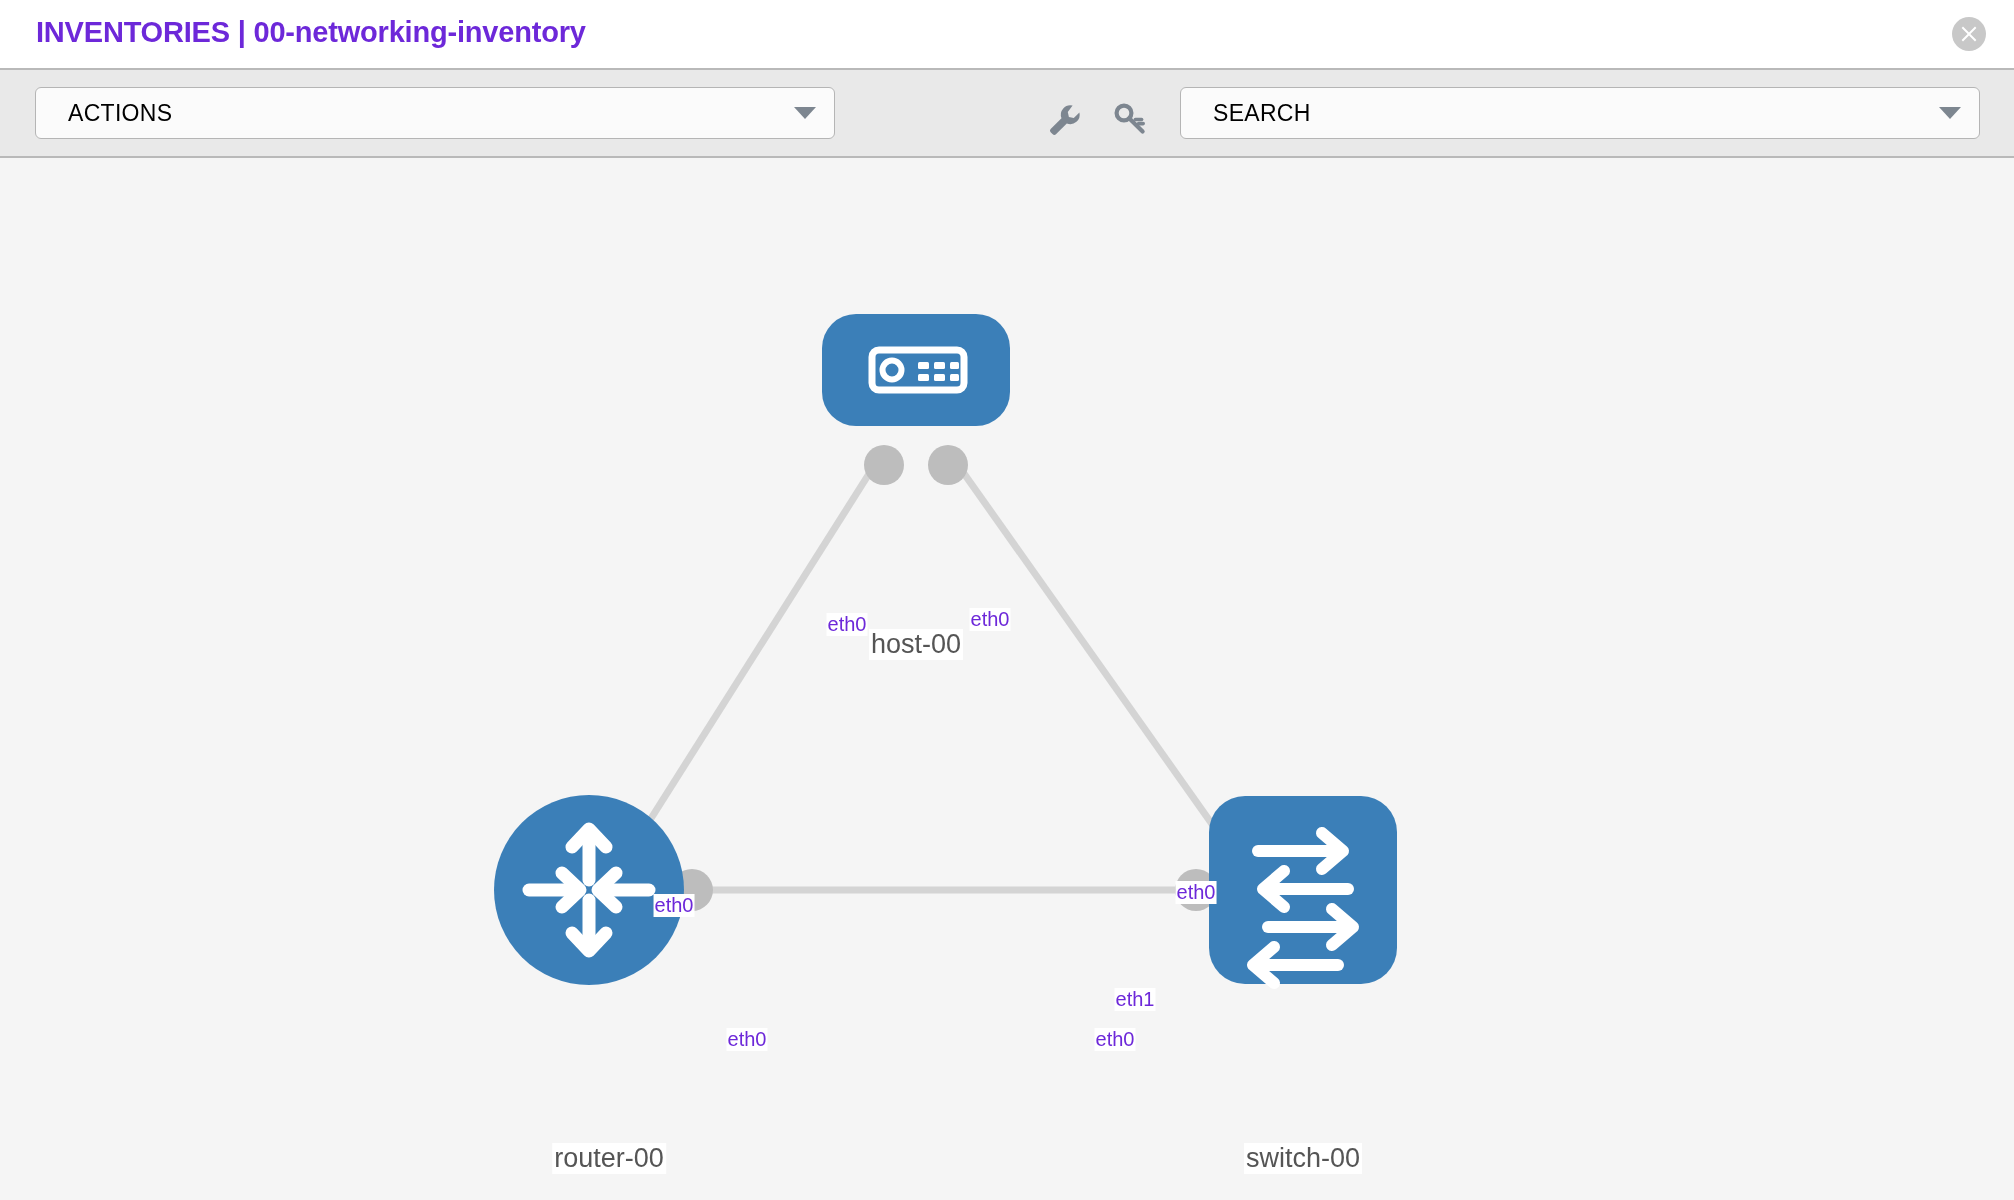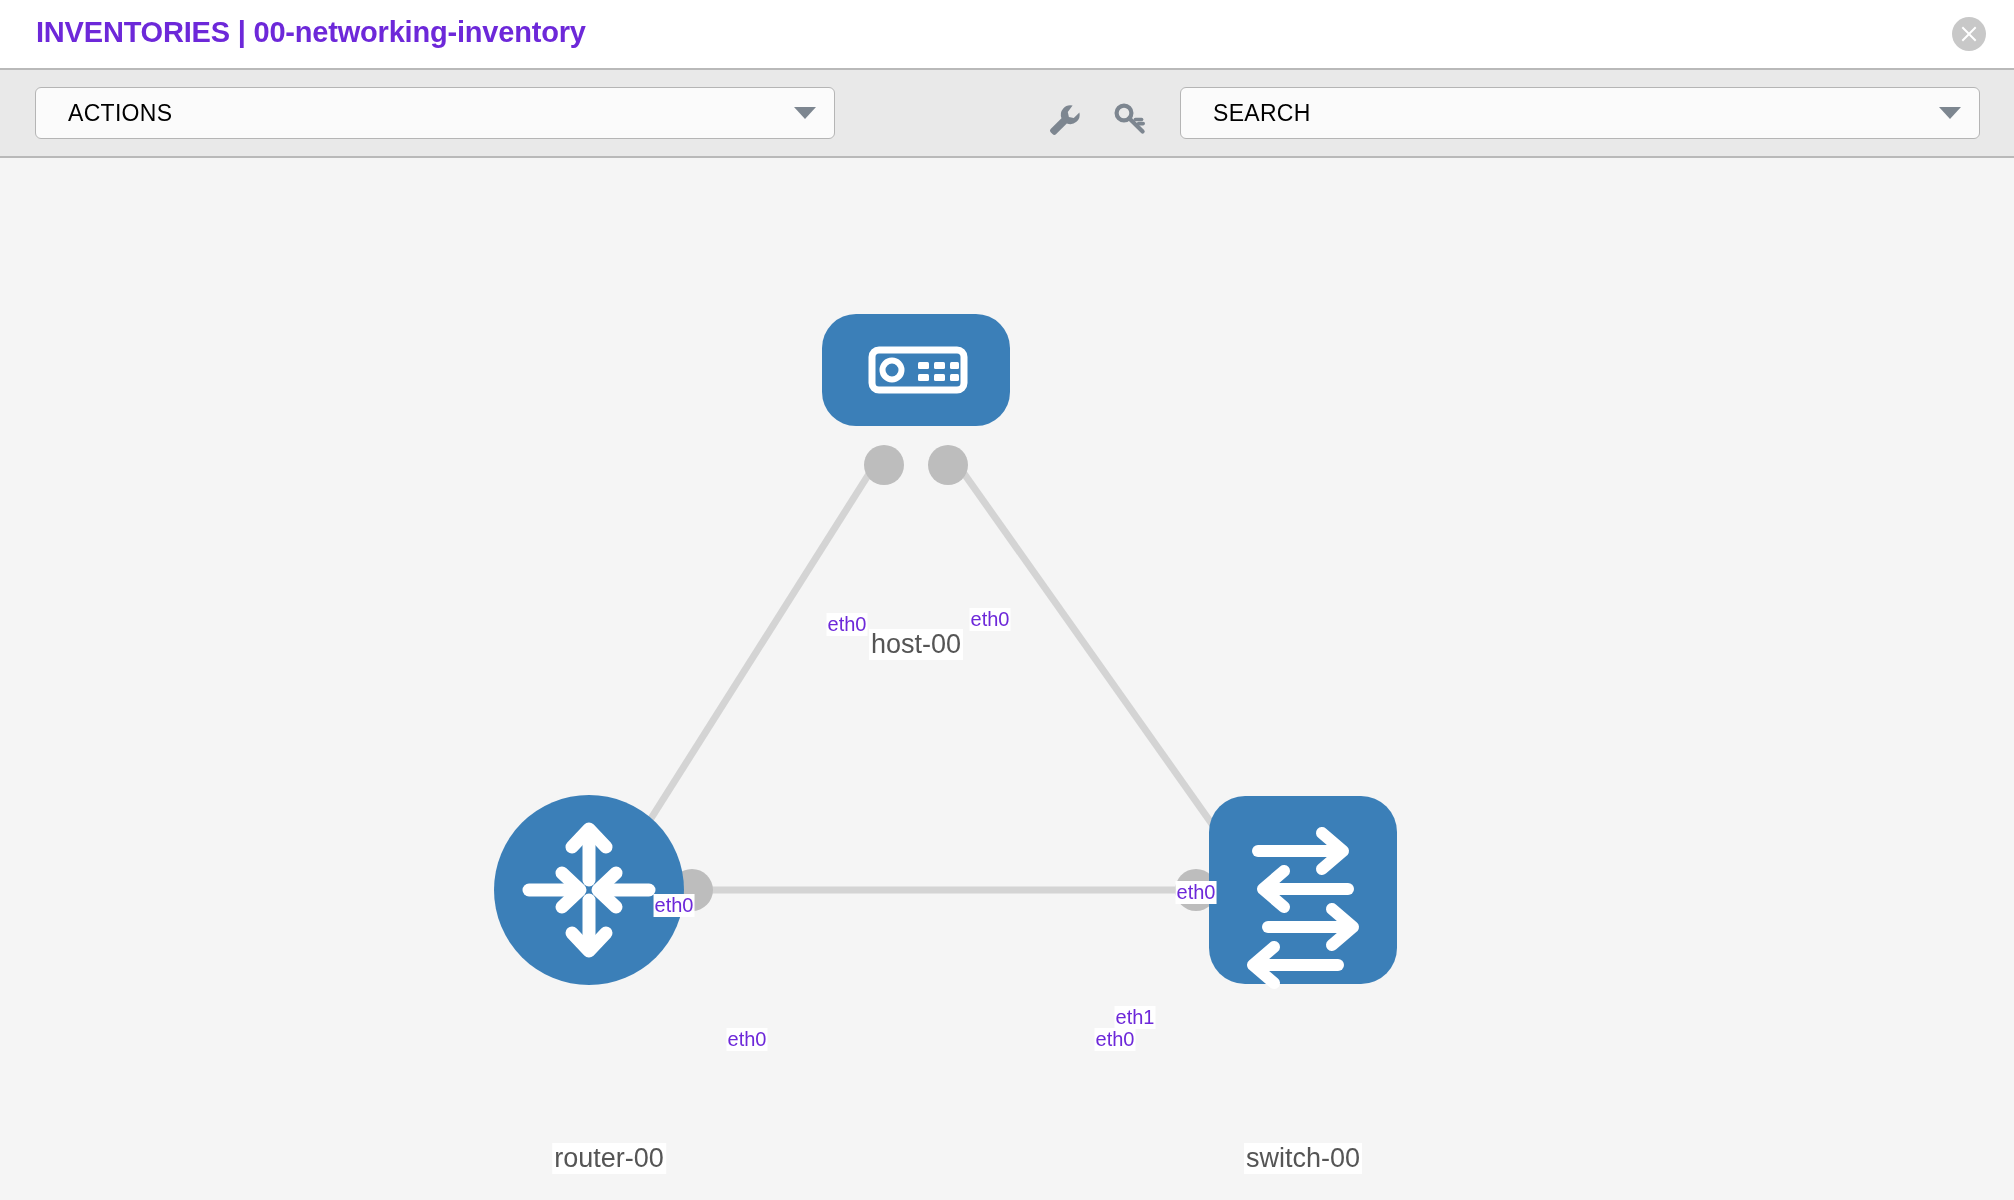--- a/index.html
+++ b/index.html
@@ -200,21 +200,21 @@
         </g>
       </g>
     </svg>
 
     <div class="iface-label" style="left:847px;  top:455px;">eth0</div>
     <div class="iface-label" style="left:990px;  top:450px;">eth0</div>
     <div class="iface-label" style="left:674px;  top:736px;">eth0</div>
     <div class="iface-label" style="left:1196px; top:723px;">eth0</div>
     <div class="iface-label" style="left:747px;  top:870px;">eth0</div>
     <div class="iface-label" style="left:1115px; top:870px;">eth0</div>
-    <div class="iface-label" style="left:1135px; top:848px;">eth1</div>
+    <div class="iface-label" style="left:1135px; top:830px;">eth1</div>
 
     <div class="node-label" style="left:916px;  top:427px;margin-top:44px;">host-00</div>
     <div class="node-label" style="left:589px;  top:985px;margin-left:20px;">router-00</div>
     <div class="node-label" style="left:1303px; top:985px;">switch-00</div>
 
     <div class="node-hit" style="left:822px;  top:156px; width:188px; height:112px;"></div>
     <div class="node-hit" style="left:494px;  top:637px; width:190px; height:190px; border-radius:50%;"></div>
     <div class="node-hit" style="left:1209px; top:638px; width:188px; height:188px;"></div>
 
   </div>

